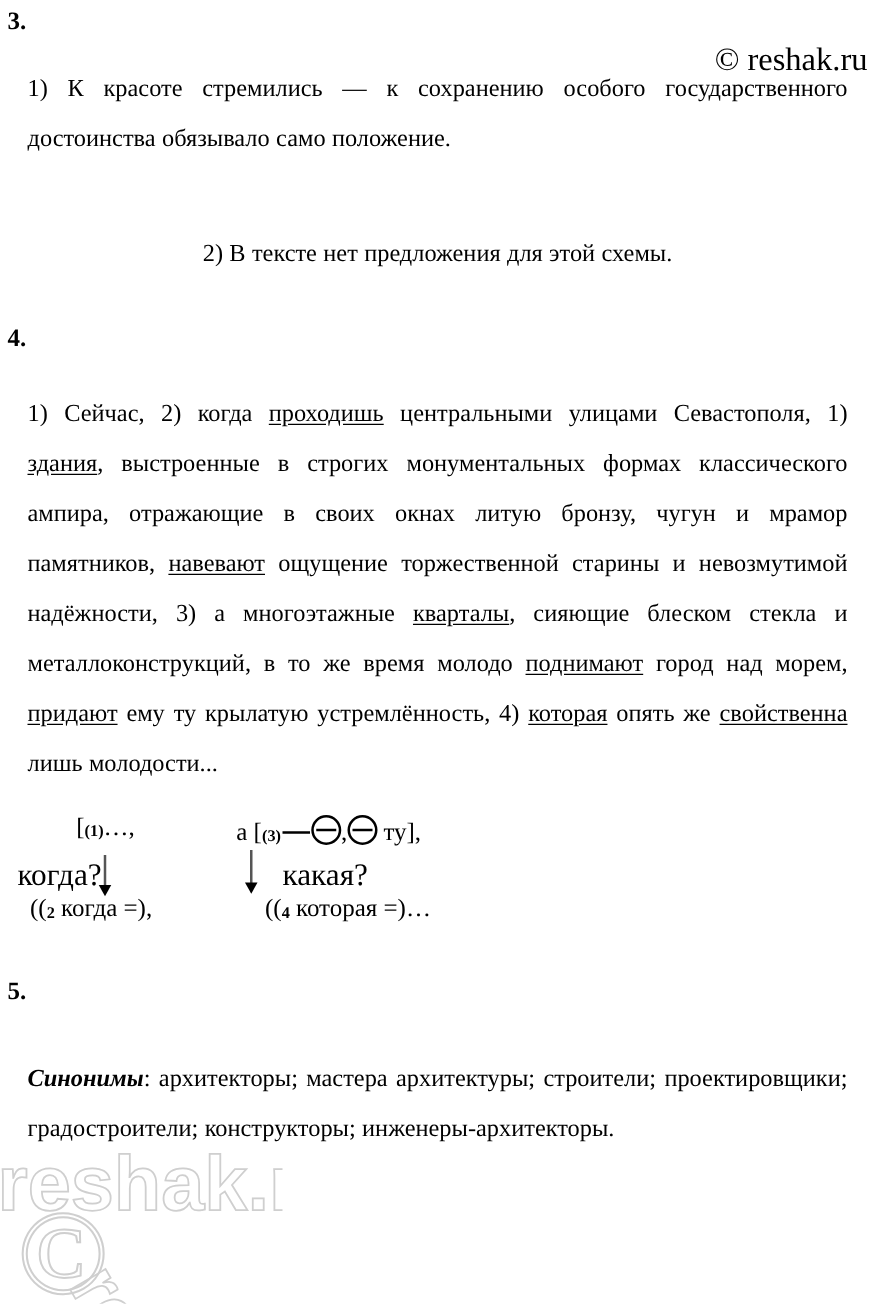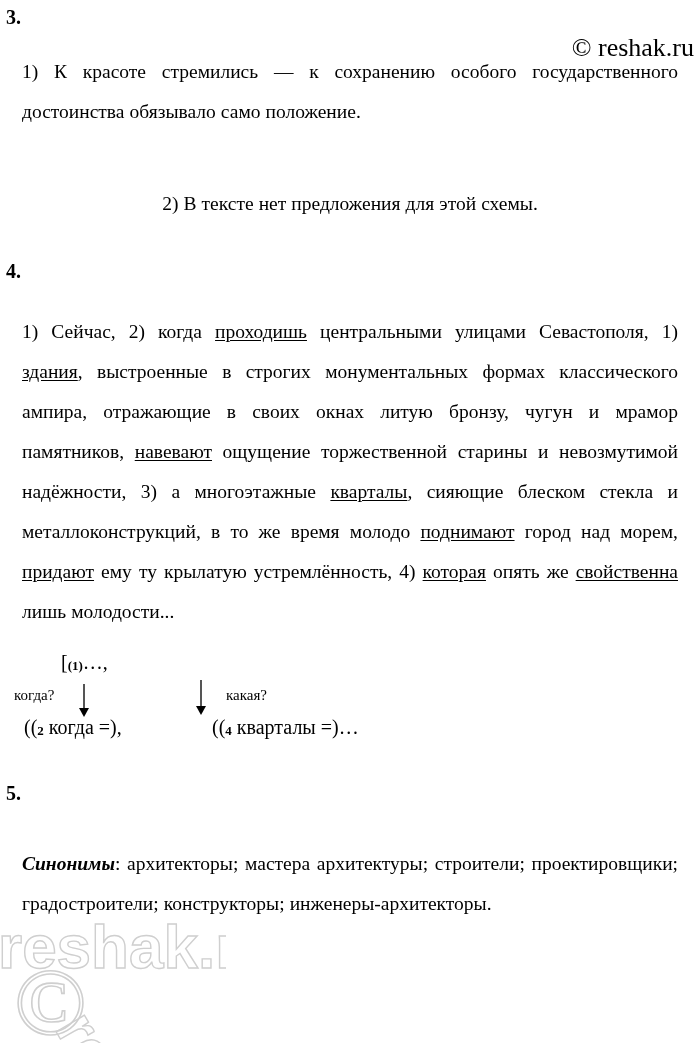--- a/index.html
+++ b/index.html
@@ -87,21 +87,21 @@
   .scheme .node {
     position: absolute;
     white-space: nowrap;
   }
   .sub {
     font-size: 13px;
     font-weight: bold;
     vertical-align: -1px;
   }
   .qmark {
-    font-size: 15px;
+    font-size: 25px;
     font-family: Liberation Serif, serif;
   }
   .dash-long {
     display: inline-block;
     width: 22px;
     height: 0;
     border-top: 2.4px solid #000;
     vertical-align: 5px;
     margin: 0 1px;
   }
@@ -213,41 +213,45 @@
   <div class="blk-num">4.</div>
   <div class="gap-s"></div>
   <p class="para" id="s4para"><span>1) Сейчас, 2) когда </span><span class="u">проходишь</span><span> центральными улицами Севастополя, 1) </span><span class="u">здания</span><span>, выстроенные в строгих монументальных формах классического ампира, отражающие в своих окнах литую бронзу, чугун и мрамор памятников, </span><span class="u">навевают</span><span> ощущение торжественной старины и невозмутимой надёжности, 3) а многоэтажные </span><span class="u">кварталы</span><span>, сияющие блеском стекла и металлоконструкций, в то же время молодо </span><span class="u">поднимают</span><span> город над морем, </span><span class="u">придают</span><span> ему ту крылатую устремлённость, 4) </span><span class="u">которая</span><span> опять же </span><span class="u">свойственна</span><span> лишь молодости...</span></p>
 
   <div class="scheme">
 
     <div class="node" style="left:57px; top:4px;">
       <span>[</span><span class="sub">(<span>1</span>)</span><span>…,</span>
     </div>
 
+    <div class="node" style="left:185px; top:4px;">
+      <span>а</span>
+      <span>[</span><span class="sub">(<span>3</span>)</span><span class="dash-long"></span><span class="circ"></span><span>,</span><span class="circ"></span> <span>ту],</span>
+    </div>
 
     <div class="node qmark" style="left:10px; top:40px;">когда?</div>
 
     <div class="arrow" style="left:75px; top:36px;">
       <span class="stem" style="height:26px;"></span>
       <span class="head" style="top:24px;"></span>
     </div>
 
     <div class="node qmark" style="left:222px; top:40px;">какая?</div>
 
     <div class="arrow" style="left:192px; top:32px;">
       <span class="stem" style="height:28px;"></span>
       <span class="head" style="top:26px;"></span>
     </div>
 
     <div class="node" style="left:20px; top:69px;">
       <span>((</span><span class="sub">2</span><span> когда =),</span>
     </div>
 
     <div class="node" style="left:208px; top:69px;">
-      <span>((</span><span class="sub">4</span><span> кварталы =)…</span>
+      <span>((</span><span class="sub">4</span><span> которая =)…</span>
     </div>
 
 
   </div>
 
   <div class="blk-num">5.</div>
   <div class="gap-s"></div>
 
 
   <div class="gap-s"></div>

